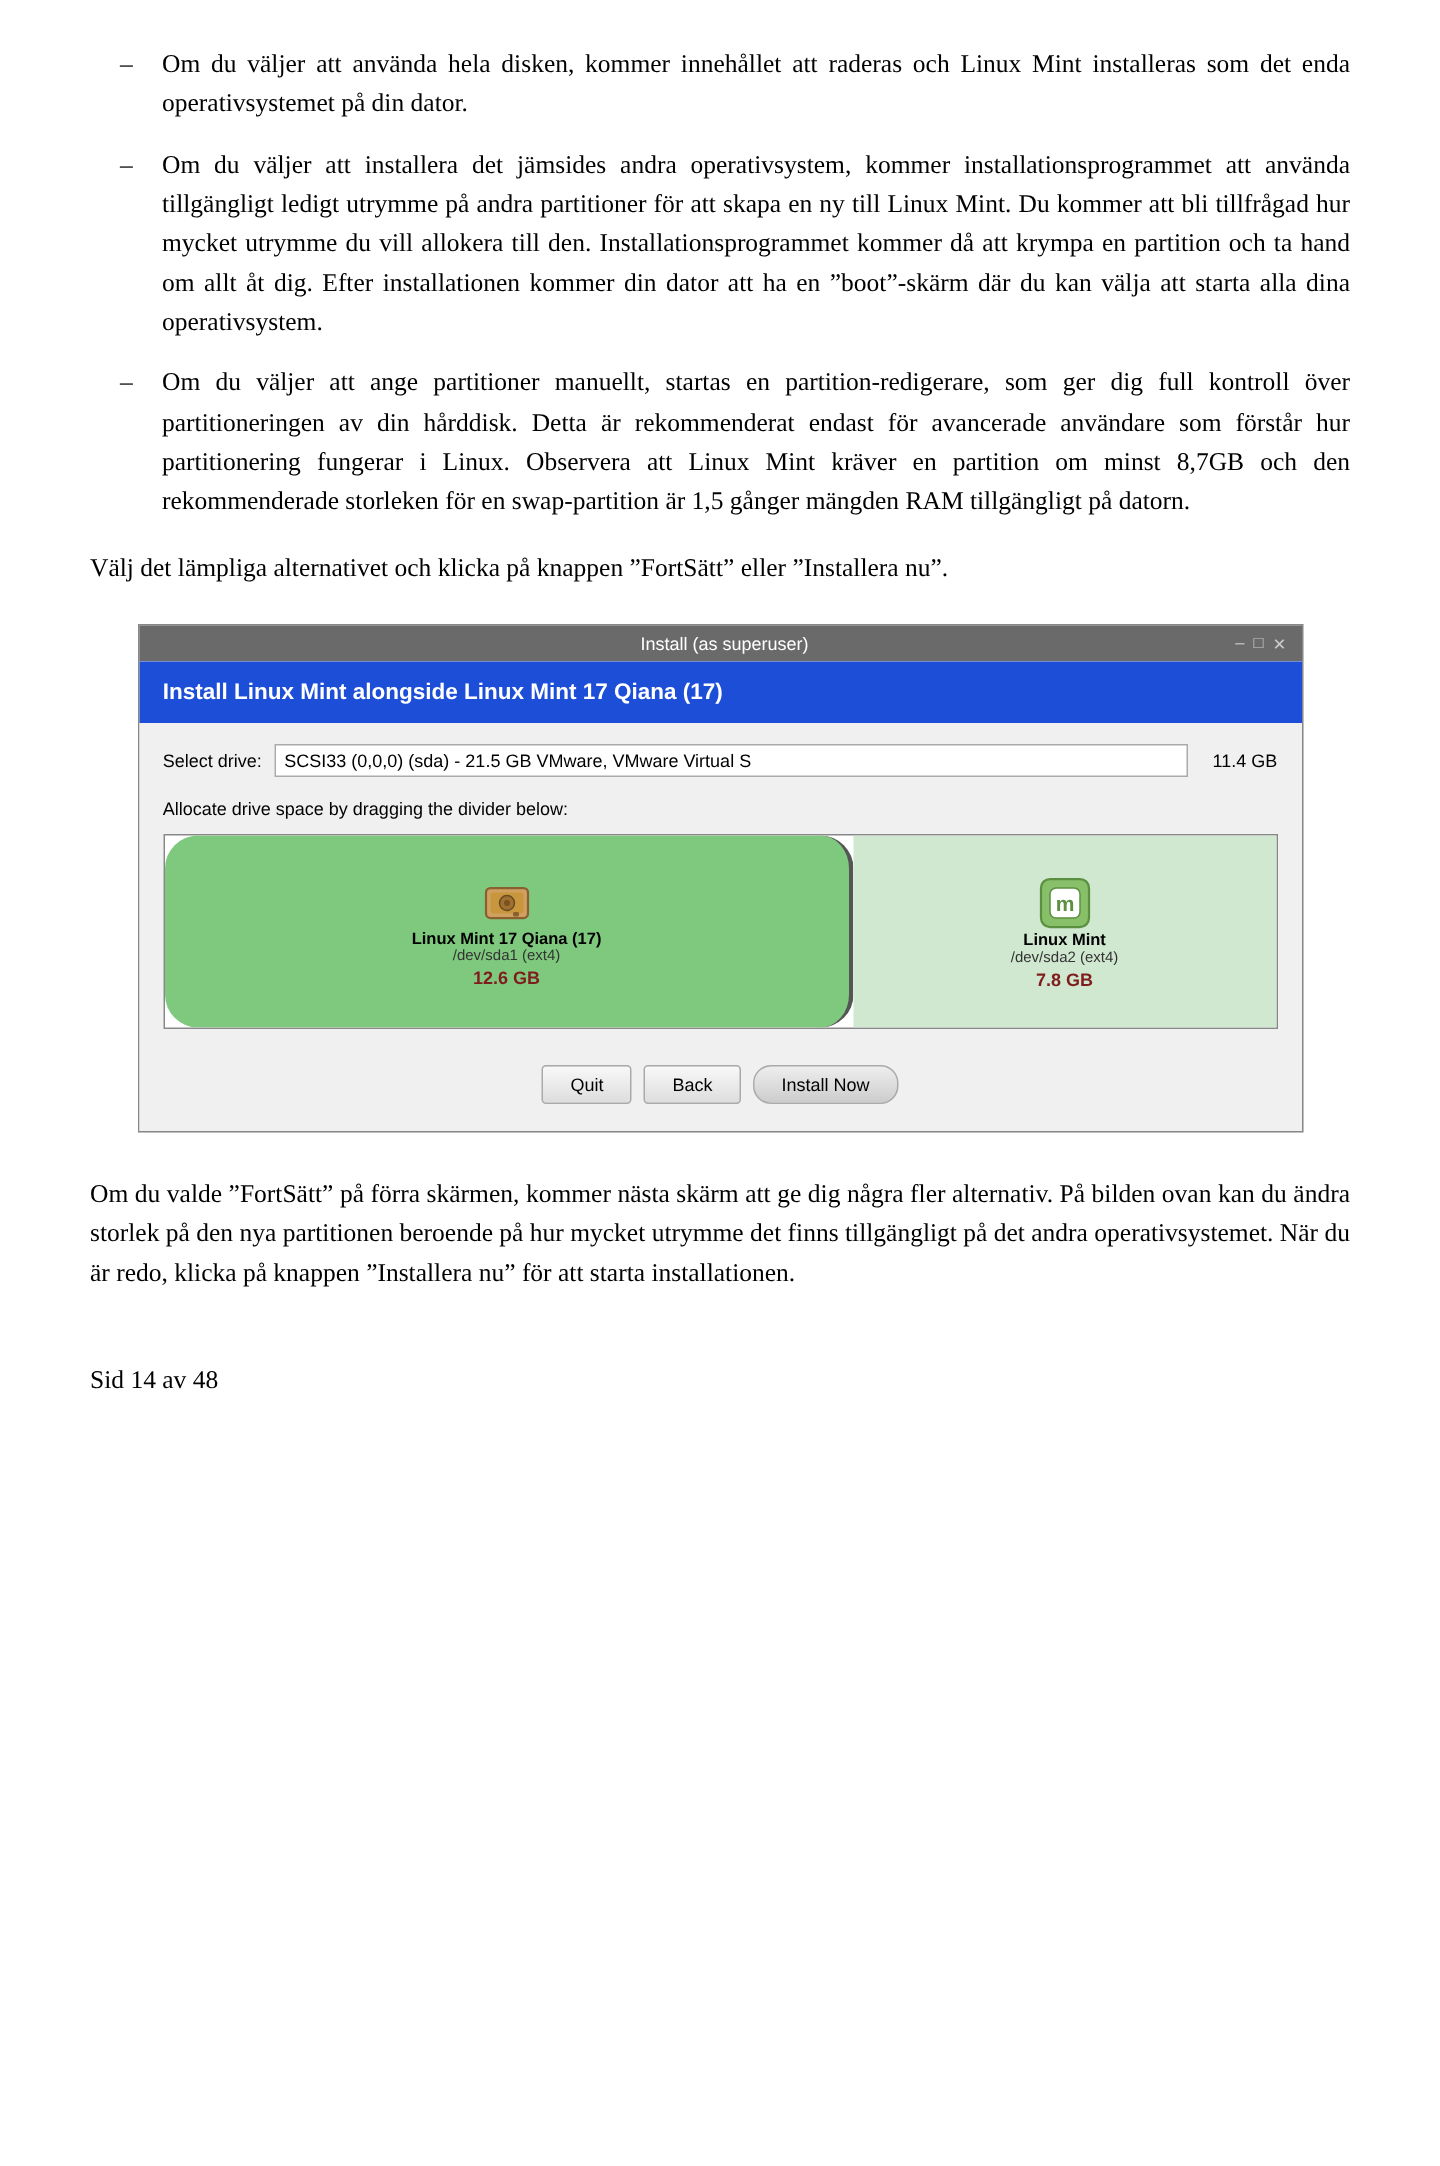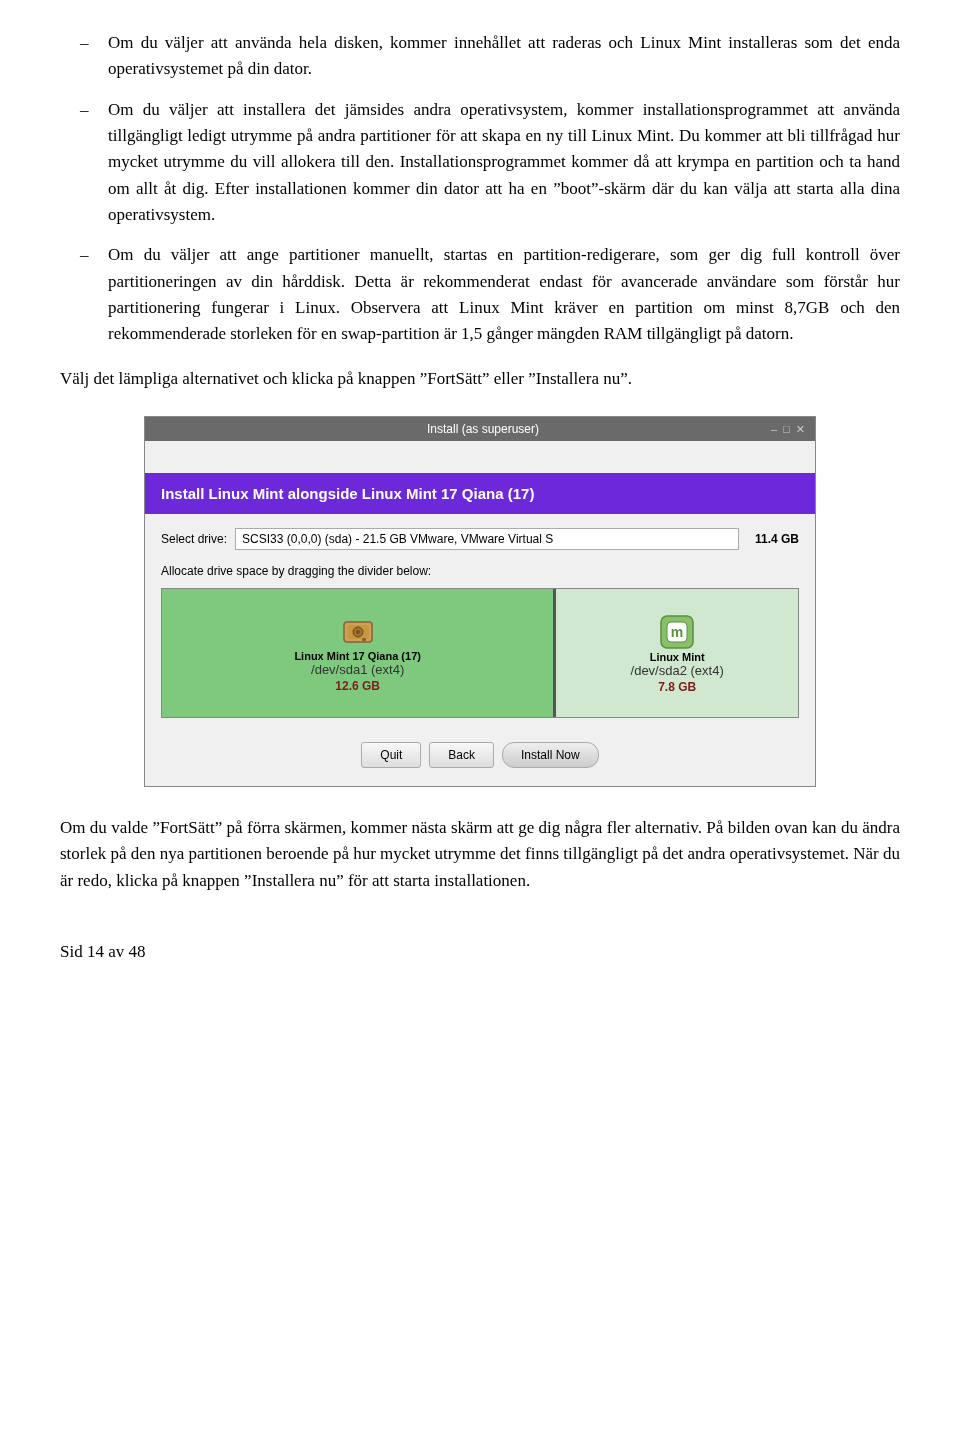--- a/index.html
+++ b/index.html
@@ -42,21 +42,21 @@
 
     
     .screenshot-wrapper {
       display: flex;
       justify-content: center;
       margin: 24px 0 28px 0;
     }
     .window {
       border: 1px solid #888;
       background: #f0f0f0;
-      width: 672px;
+      width: 777px;
       font-family: Arial, sans-serif;
       font-size: 12px;
     }
     .window-titlebar {
       background: #6a6a6a;
       color: #fff;
       font-size: 12px;
       padding: 5px 10px;
       display: flex;
       justify-content: space-between;
@@ -70,26 +70,25 @@
       display: flex;
       gap: 6px;
       font-size: 11px;
       color: #ccc;
     }
     .window-body {
       background: #f0f0f0;
       padding: 0;
     }
     .install-header {
-      background: #6d28d9;
+      background: #1d4ed8;
       color: #fff;
       font-size: 15px;
       font-weight: bold;
       padding: 12px 16px;
-      margin-top: 32px;
     }
     .window-content {
       padding: 14px 16px;
     }
     .drive-row {
       display: flex;
       align-items: center;
       margin-bottom: 14px;
       gap: 8px;
     }
@@ -100,21 +99,20 @@
     .drive-select {
       flex: 1;
       border: 1px solid #aaa;
       background: #fff;
       padding: 3px 6px;
       font-size: 12px;
     }
     .drive-size {
       font-size: 12px;
       margin-left: 8px;
-      font-weight: bold;
     }
     .allocate-label {
       font-size: 12px;
       margin-bottom: 10px;
     }
     
     .partition-bar-container {
       border: 1px solid #888;
       background: #fff;
       display: flex;
@@ -124,38 +122,39 @@
     }
     .partition-left {
       background: #7fc97f;
       border-right: 3px solid #555;
       flex: 0 0 62%;
       display: flex;
       flex-direction: column;
       align-items: center;
       justify-content: center;
       padding: 8px;
+      border-radius: 22px;
     }
     .partition-right {
       background: #d0e8d0;
       flex: 1;
       display: flex;
       flex-direction: column;
       align-items: center;
       justify-content: center;
       padding: 8px;
     }
     .partition-name {
       font-size: 11px;
       font-weight: bold;
       text-align: center;
       color: #000;
     }
     .partition-dev {
-      font-size: 13px;
+      font-size: 10px;
       color: #333;
       text-align: center;
     }
     .partition-size {
       font-size: 12px;
       font-weight: bold;
       color: #7f1d1d;
       margin-top: 2px;
     }
     .hidden-note {

